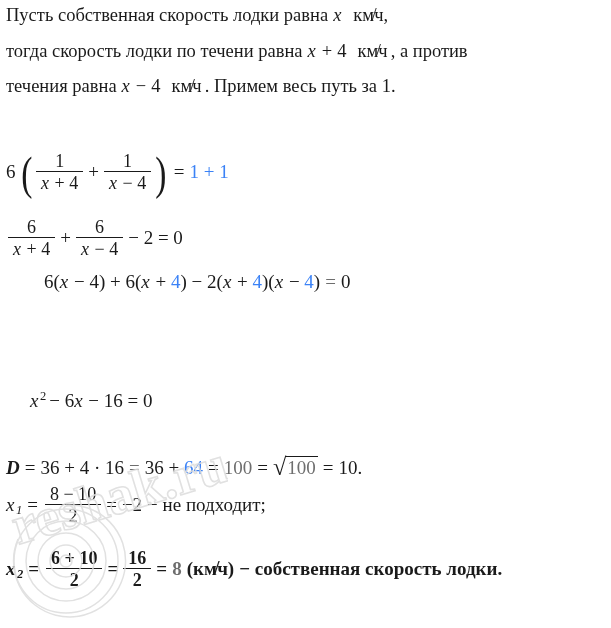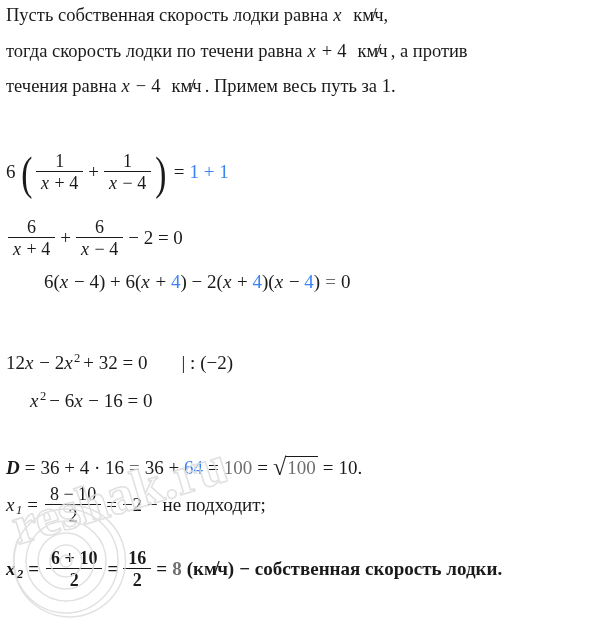--- a/index.html
+++ b/index.html
@@ -184,24 +184,20 @@
   <div class="line math" style="left:6px; top:218px;">
     <span class="frac"><span class="num">6</span><span class="den"><span class="it">x</span> <span>+</span> <span>4</span></span></span><span class="sp-sm"></span><span>+</span><span class="sp-sm"></span><span class="frac"><span class="num">6</span><span class="den"><span class="it">x</span> <span>−</span> <span>4</span></span></span><span class="sp-sm"></span><span>− 2 = 0</span>
   </div>
 
   <div class="line math" style="left:0; top:272px;margin-left:44px;">
     <span>6(<span class="it">x</span> − 4) + 6(<span class="it">x</span> + <span class="faint">4</span>) − 2(<span class="it">x</span> + <span class="faint">4</span>)(<span class="it">x</span> − <span class="faint">4</span>)<span class="sp"></span><span class="faint2">=</span><span class="sp"></span>0</span>
     
   </div>
 
 
-  <div class="line math" style="left:6px; top:352px;">
-    <span>12<span class="it">x</span> − 2<span class="it">x</span><span class="sup">2</span><span class="sp-sm"></span><span>+ 32 = 0</span></span><span class="sp-xl"></span><span>| : (−2)</span>
-    
-  </div>
 
   <div class="line math" style="left:6px; top:390px;margin-left:24px;">
     <span class="it">x</span><span class="sup">2</span><span class="sp-sm"></span><span>− 6<span class="it">x</span> − 16 = 0</span>
     
   </div>
 
   <div class="line math" style="left:6px; top:431px;">
     <span class="bolditalic">D</span><span class="sp"></span><span>=</span><span class="sp"></span><span>36 + 4 · 16</span><span class="sp"></span><span class="faint2">=</span><span class="sp"></span><span>36 + <span class="faint">64</span></span><span class="sp"></span><span>=</span><span class="sp"></span><span class="faint2">100</span><span class="sp"></span><span>=</span><span class="sp"></span><span class="sqrt"><span class="rad">√</span><span class="radicand faint2">100</span></span><span class="sp"></span><span>=</span><span class="sp"></span><span>10.</span>
   </div>
 

